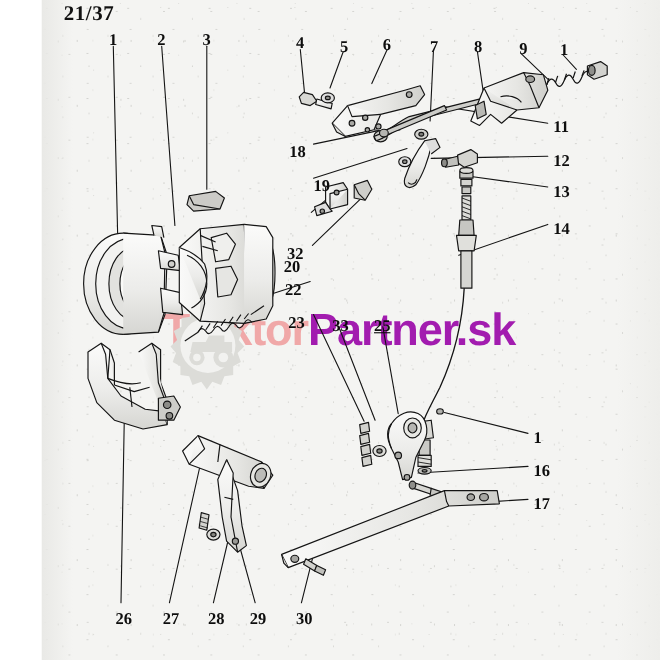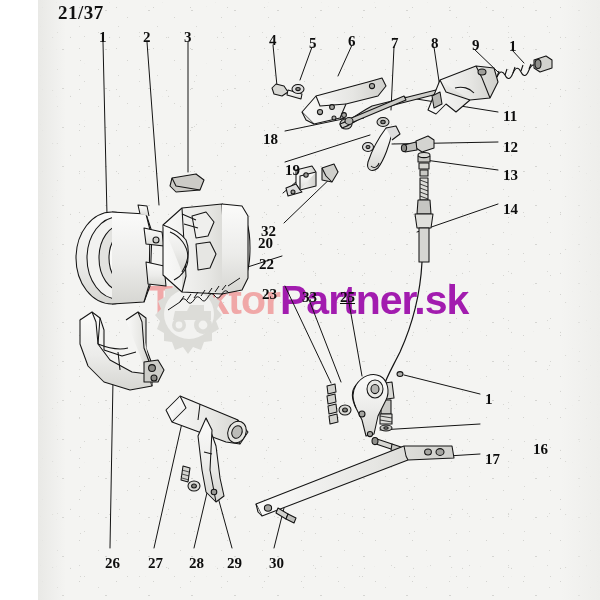--- a/index.html
+++ b/index.html
@@ -383,21 +383,21 @@
       <div class="num" style="left: 348px; top: 34px;">6</div>
       <div class="num" style="left: 391px; top: 36px;">7</div>
       <div class="num" style="left: 431px; top: 36px;">8</div>
       <div class="num" style="left: 472px; top: 38px;">9</div>
       <div class="num" style="left: 509px; top: 39px;">1</div>
       <div class="num" style="left: 503px; top: 109px;">11</div>
       <div class="num" style="left: 503px; top: 140px; text-align: center;">12</div>
       <div class="num" style="left: 503px; top: 168px;">13</div>
       <div class="num" style="left: 503px; top: 202px;">14</div>
       <div class="num" style="left: 485px; top: 392px;">1</div>
-      <div class="num" style="left: 485px; top: 442px; margin-left: 48px;">16</div>
+      <div class="num" style="left: 485px; top: 422px;">16</div>
       <div class="num" style="left: 485px; top: 452px; text-align: center;">17</div>
       <div class="num" style="left: 263px; top: 132px;">18</div>
       <div class="num" style="left: 263px; top: 163px; margin-left: 22px;">19</div>
       <div class="num" style="left: 258px; top: 194px; margin-top: 42px;">20</div>
       <div class="num" style="left: 261px; top: 224px;">32</div>
       <div class="num" style="left: 259px; top: 257px;">22</div>
       <div class="num" style="left: 262px; top: 287px;">23</div>
       <div class="num" style="left: 302px; top: 290px;">33</div>
       <div class="num" style="left: 340px; top: 290px; text-decoration: underline;">25</div>
       <div class="num" style="left: 105px; top: 556px;">26</div>

